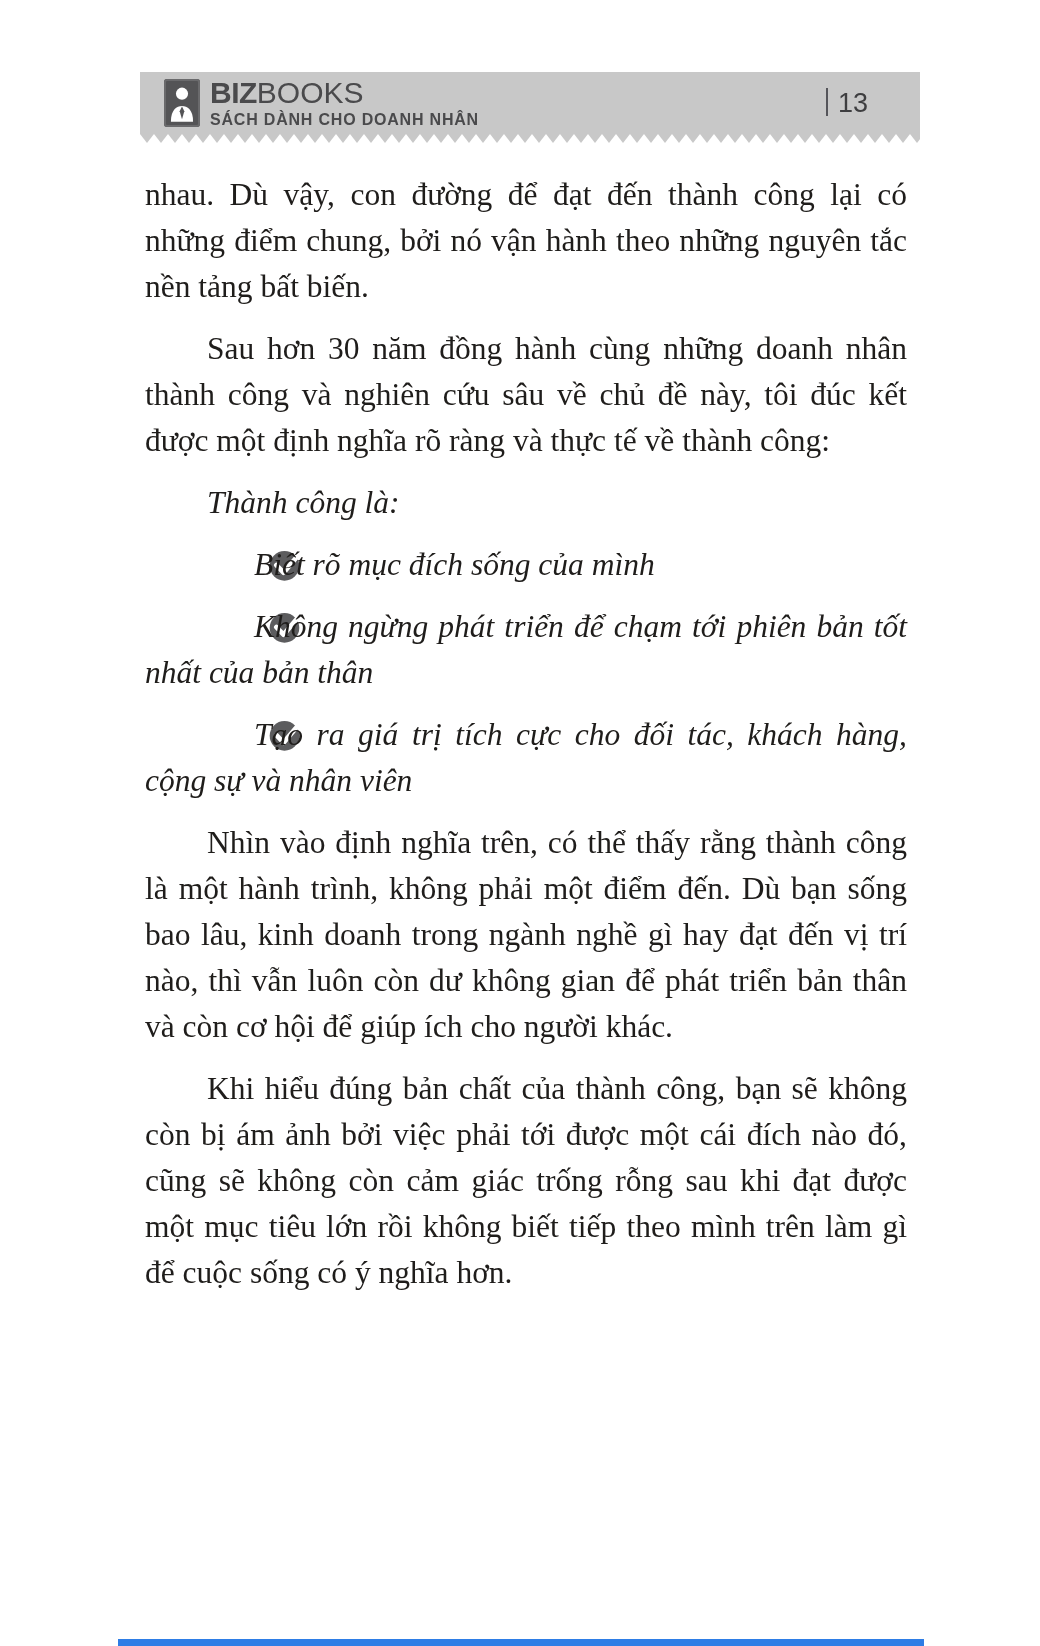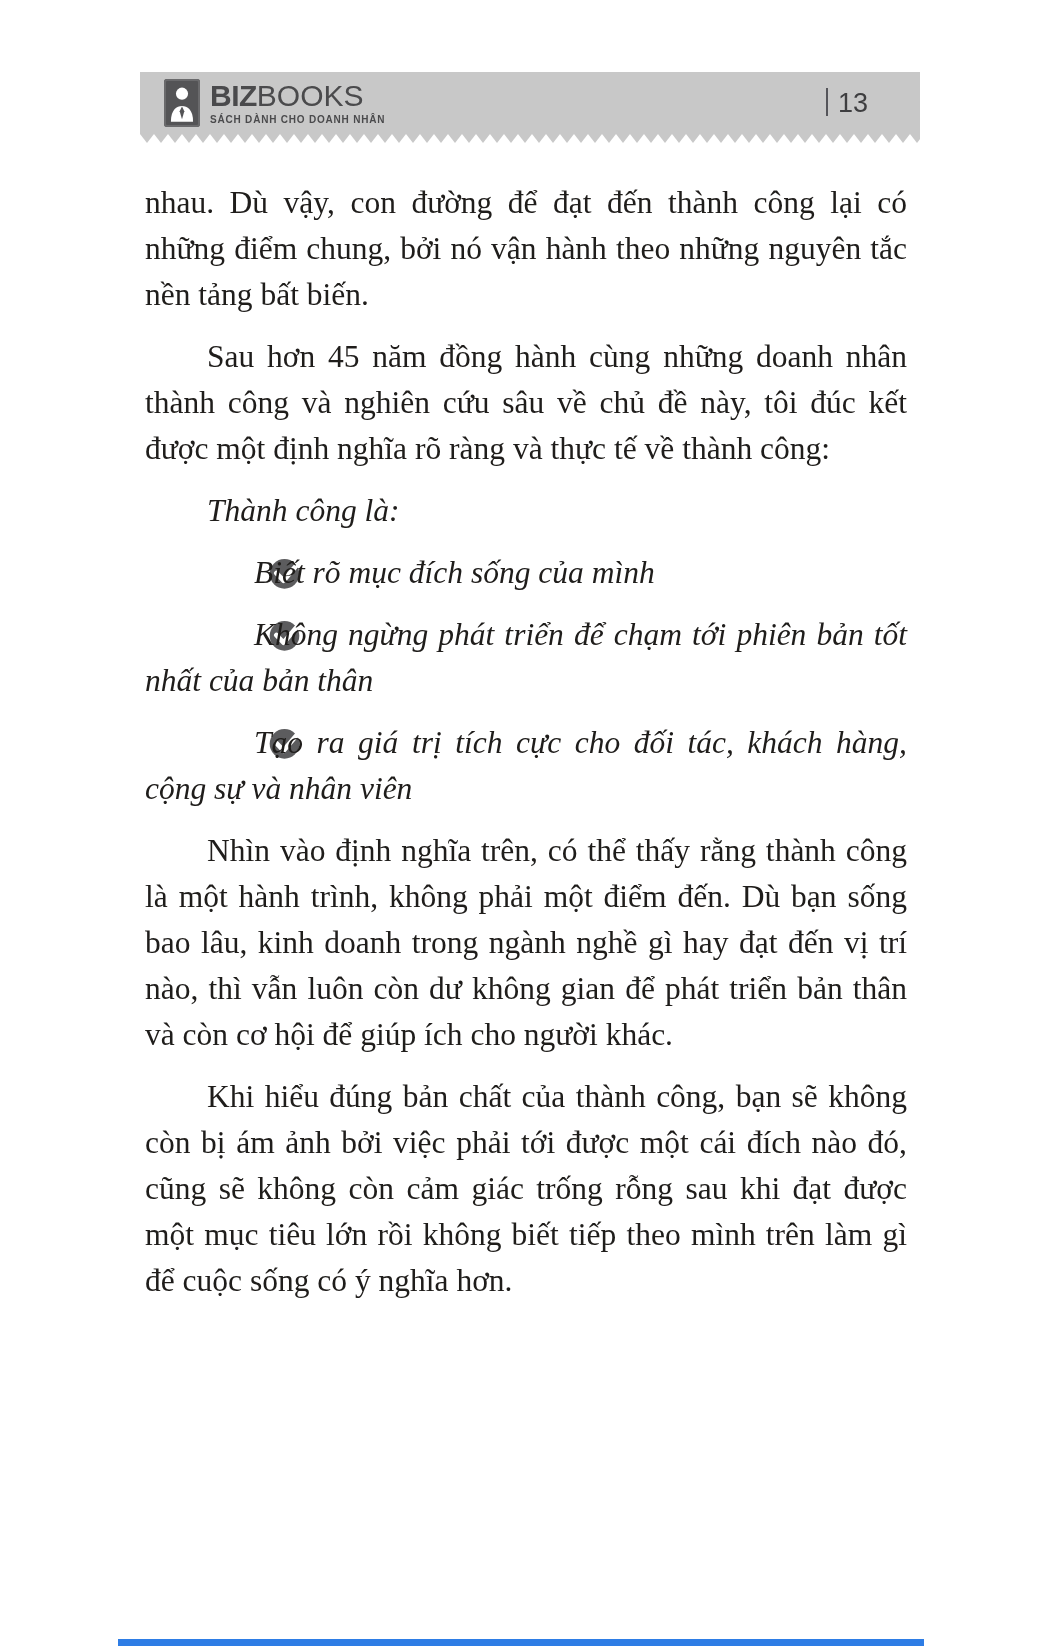--- a/index.html
+++ b/index.html
@@ -28,34 +28,34 @@
     box-shadow:inset 0 0 0 2px #6a6a6c;
   }
   .logo-text { line-height:1; }
   .logo-name {
     font-family:"Liberation Sans", sans-serif;
     font-size:30px; font-weight:700; color:#4a4a4c; letter-spacing:-0.5px;
   }
   .logo-name .light { font-weight:400; letter-spacing:0; }
   .logo-tagline {
     font-family:"Liberation Sans", sans-serif;
-    font-size:10px; font-weight:700; color:#4a4a4c;
+    font-size:16px; font-weight:700; color:#4a4a4c;
     letter-spacing:0.8px; margin-top:4px; white-space:nowrap;
   }
   .page-number {
     display:flex; gap:10px;
     margin-right:52px;
     font-family:"Liberation Sans", sans-serif;
     font-size:27px; color:#3e3e40;
   }
   .pn-bar { width:2px; height:28px; background:#55555a; }
   .sawtooth { display:block; }
 
   
-  .body-col { position:absolute; top:180px; left:145px; width:762px; }
+  .body-col { position:absolute; top:172px; left:145px; width:762px; }
   .body-p {
     font-size:31.5px; line-height:46px;
     text-align:justify;
     margin:0 0 16px 0;
   }
   .indent { text-indent:62px; }
   .no-indent { text-indent:0; }
   .italic-p { font-style:italic; }
   .bullet { font-style:italic; }
   .check-icon {
@@ -101,21 +101,21 @@
         </pattern>
       </defs>
       <rect width="780" height="9" fill="url(#saw)"></rect>
     </svg>
   </header>
 
   <main class="body-col">
 
     <p class="body-p no-indent">nhau. Dù vậy, con đường để đạt đến thành công lại có những điểm chung, bởi nó vận hành theo những nguyên tắc nền tảng bất biến.</p>
 
-    <p class="body-p indent">Sau hơn 45 năm đồng hành cùng những doanh nhân thành công và nghiên cứu sâu về chủ đề này, tôi đúc kết được một định nghĩa rõ ràng và thực tế về thành công:</p>
+    <p class="body-p indent">Sau hơn 30 năm đồng hành cùng những doanh nhân thành công và nghiên cứu sâu về chủ đề này, tôi đúc kết được một định nghĩa rõ ràng và thực tế về thành công:</p>
 
     <p class="body-p indent italic-p">Thành công là:</p>
 
     <p class="body-p indent bullet"><span class="check-icon"><svg width="35" height="35" viewBox="0 0 26 26" aria-hidden="true">
             <circle cx="11.5" cy="14" r="11" fill="#5c5c5e"></circle>
             <path d="M5.5 13.5 L10.8 19 L24 3.5" fill="none" stroke="#ffffff" stroke-width="3.6" stroke-linecap="round" stroke-linejoin="round"></path>
           </svg></span><span>Biết rõ mục đích sống của mình</span></p>
 
     <p class="body-p indent bullet"><span class="check-icon"><svg width="35" height="35" viewBox="0 0 26 26" aria-hidden="true">
             <circle cx="11.5" cy="14" r="11" fill="#5c5c5e"></circle>

